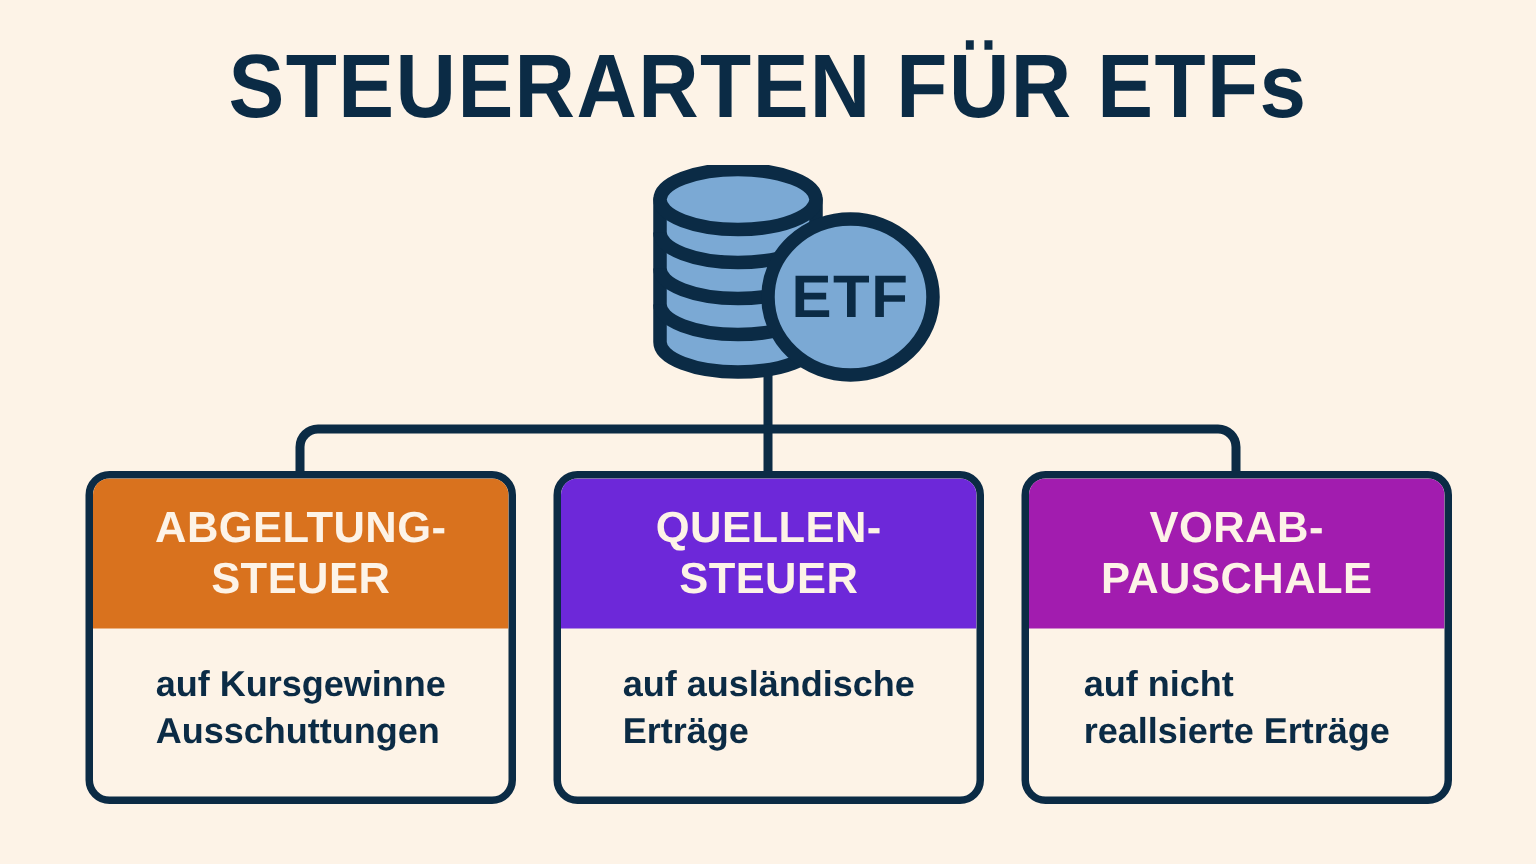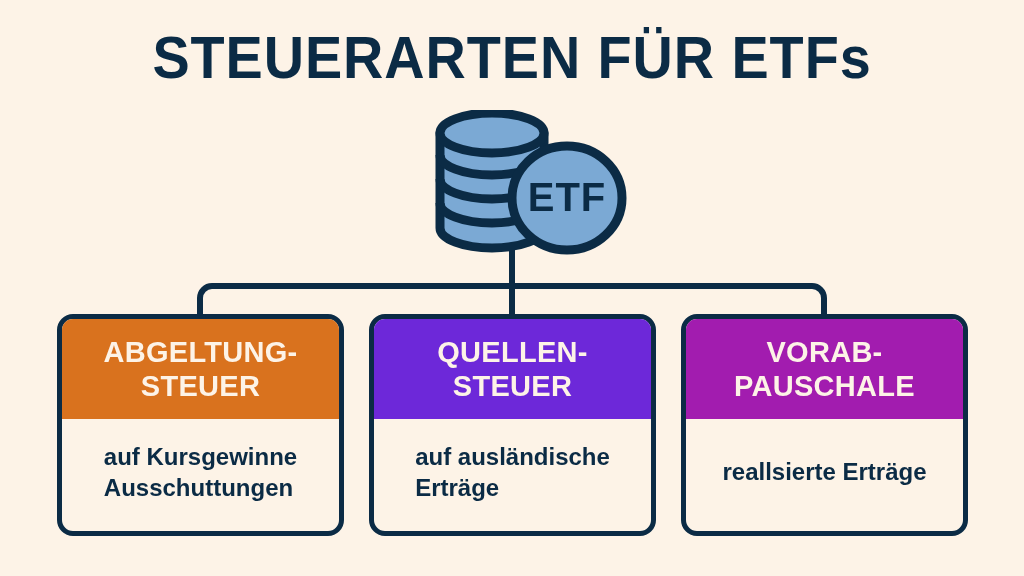--- a/index.html
+++ b/index.html
@@ -176,19 +176,20 @@
 
     <div class="card">
       <div class="card-header card-header-teal">
         <div>
           <span class="nowrapline">VORAB-</span>
           <span class="nowrapline">PAUSCHALE</span>
         </div>
       </div>
       <div class="card-body">
         <div>
+          <span class="nowrapline">auf nicht</span>
           <span class="nowrapline">reallsierte Erträge</span>
         </div>
       </div>
     </div>
 
   </div>
 </div>
 
 </body></html>

